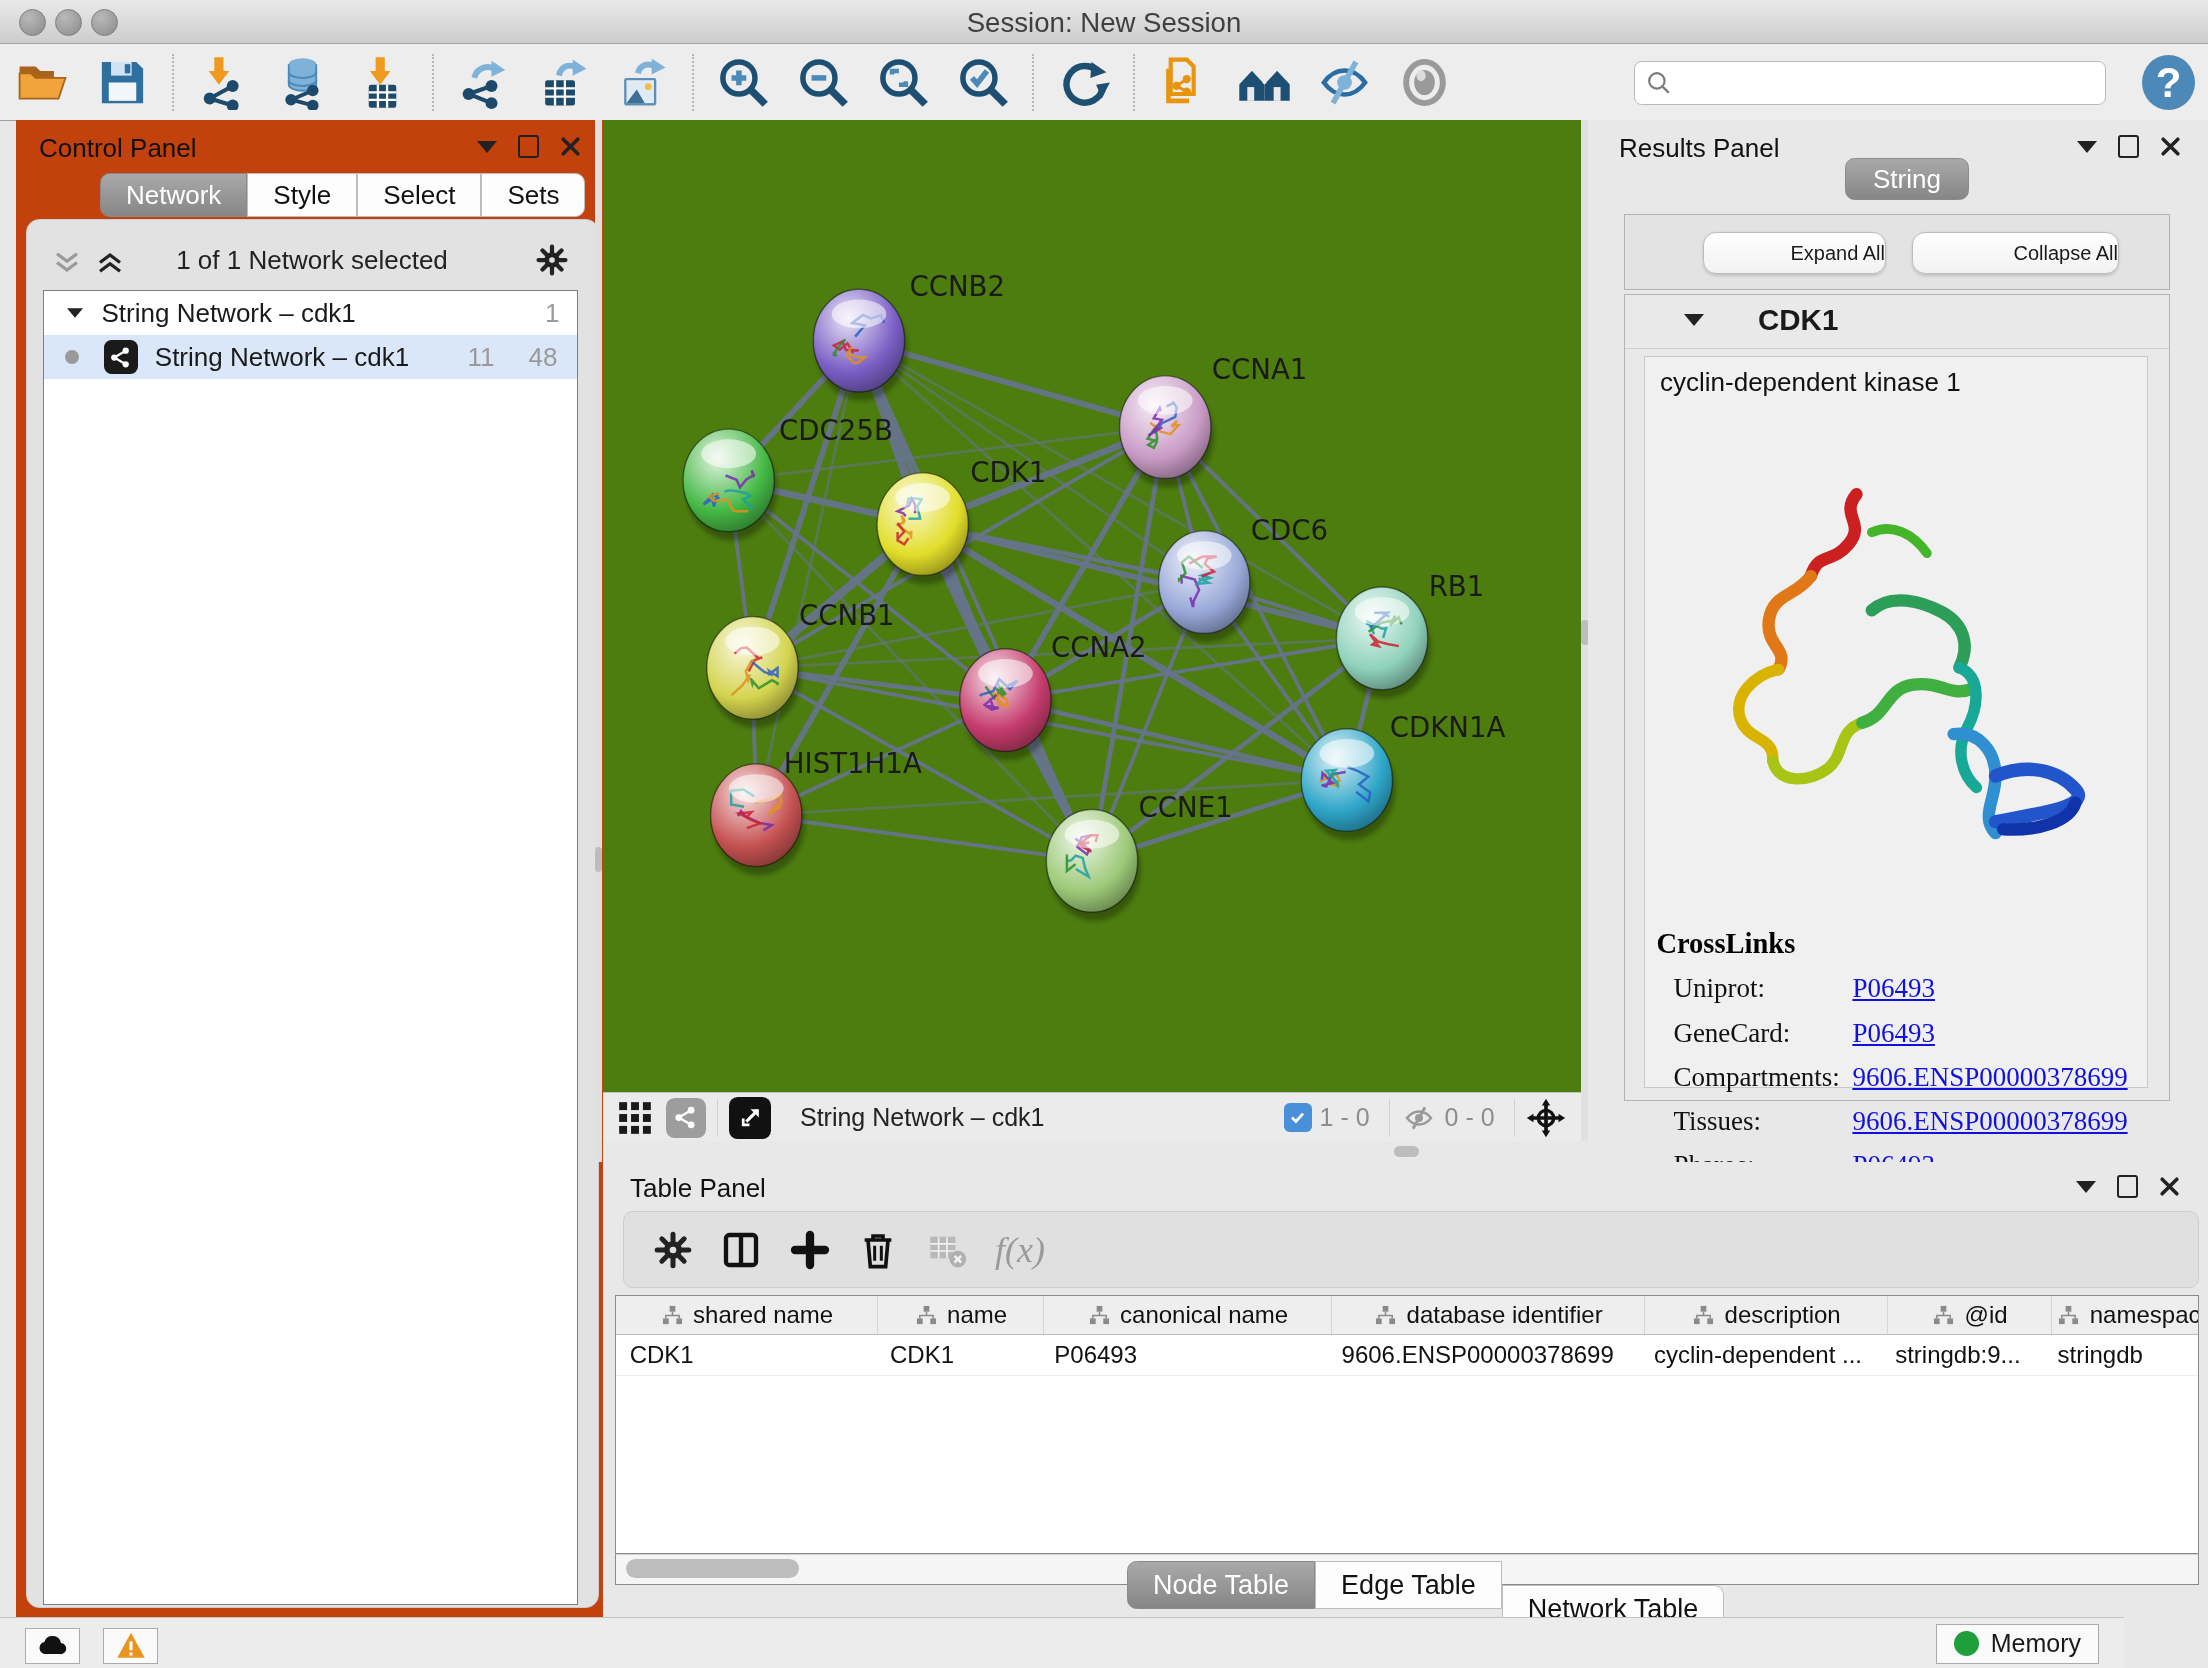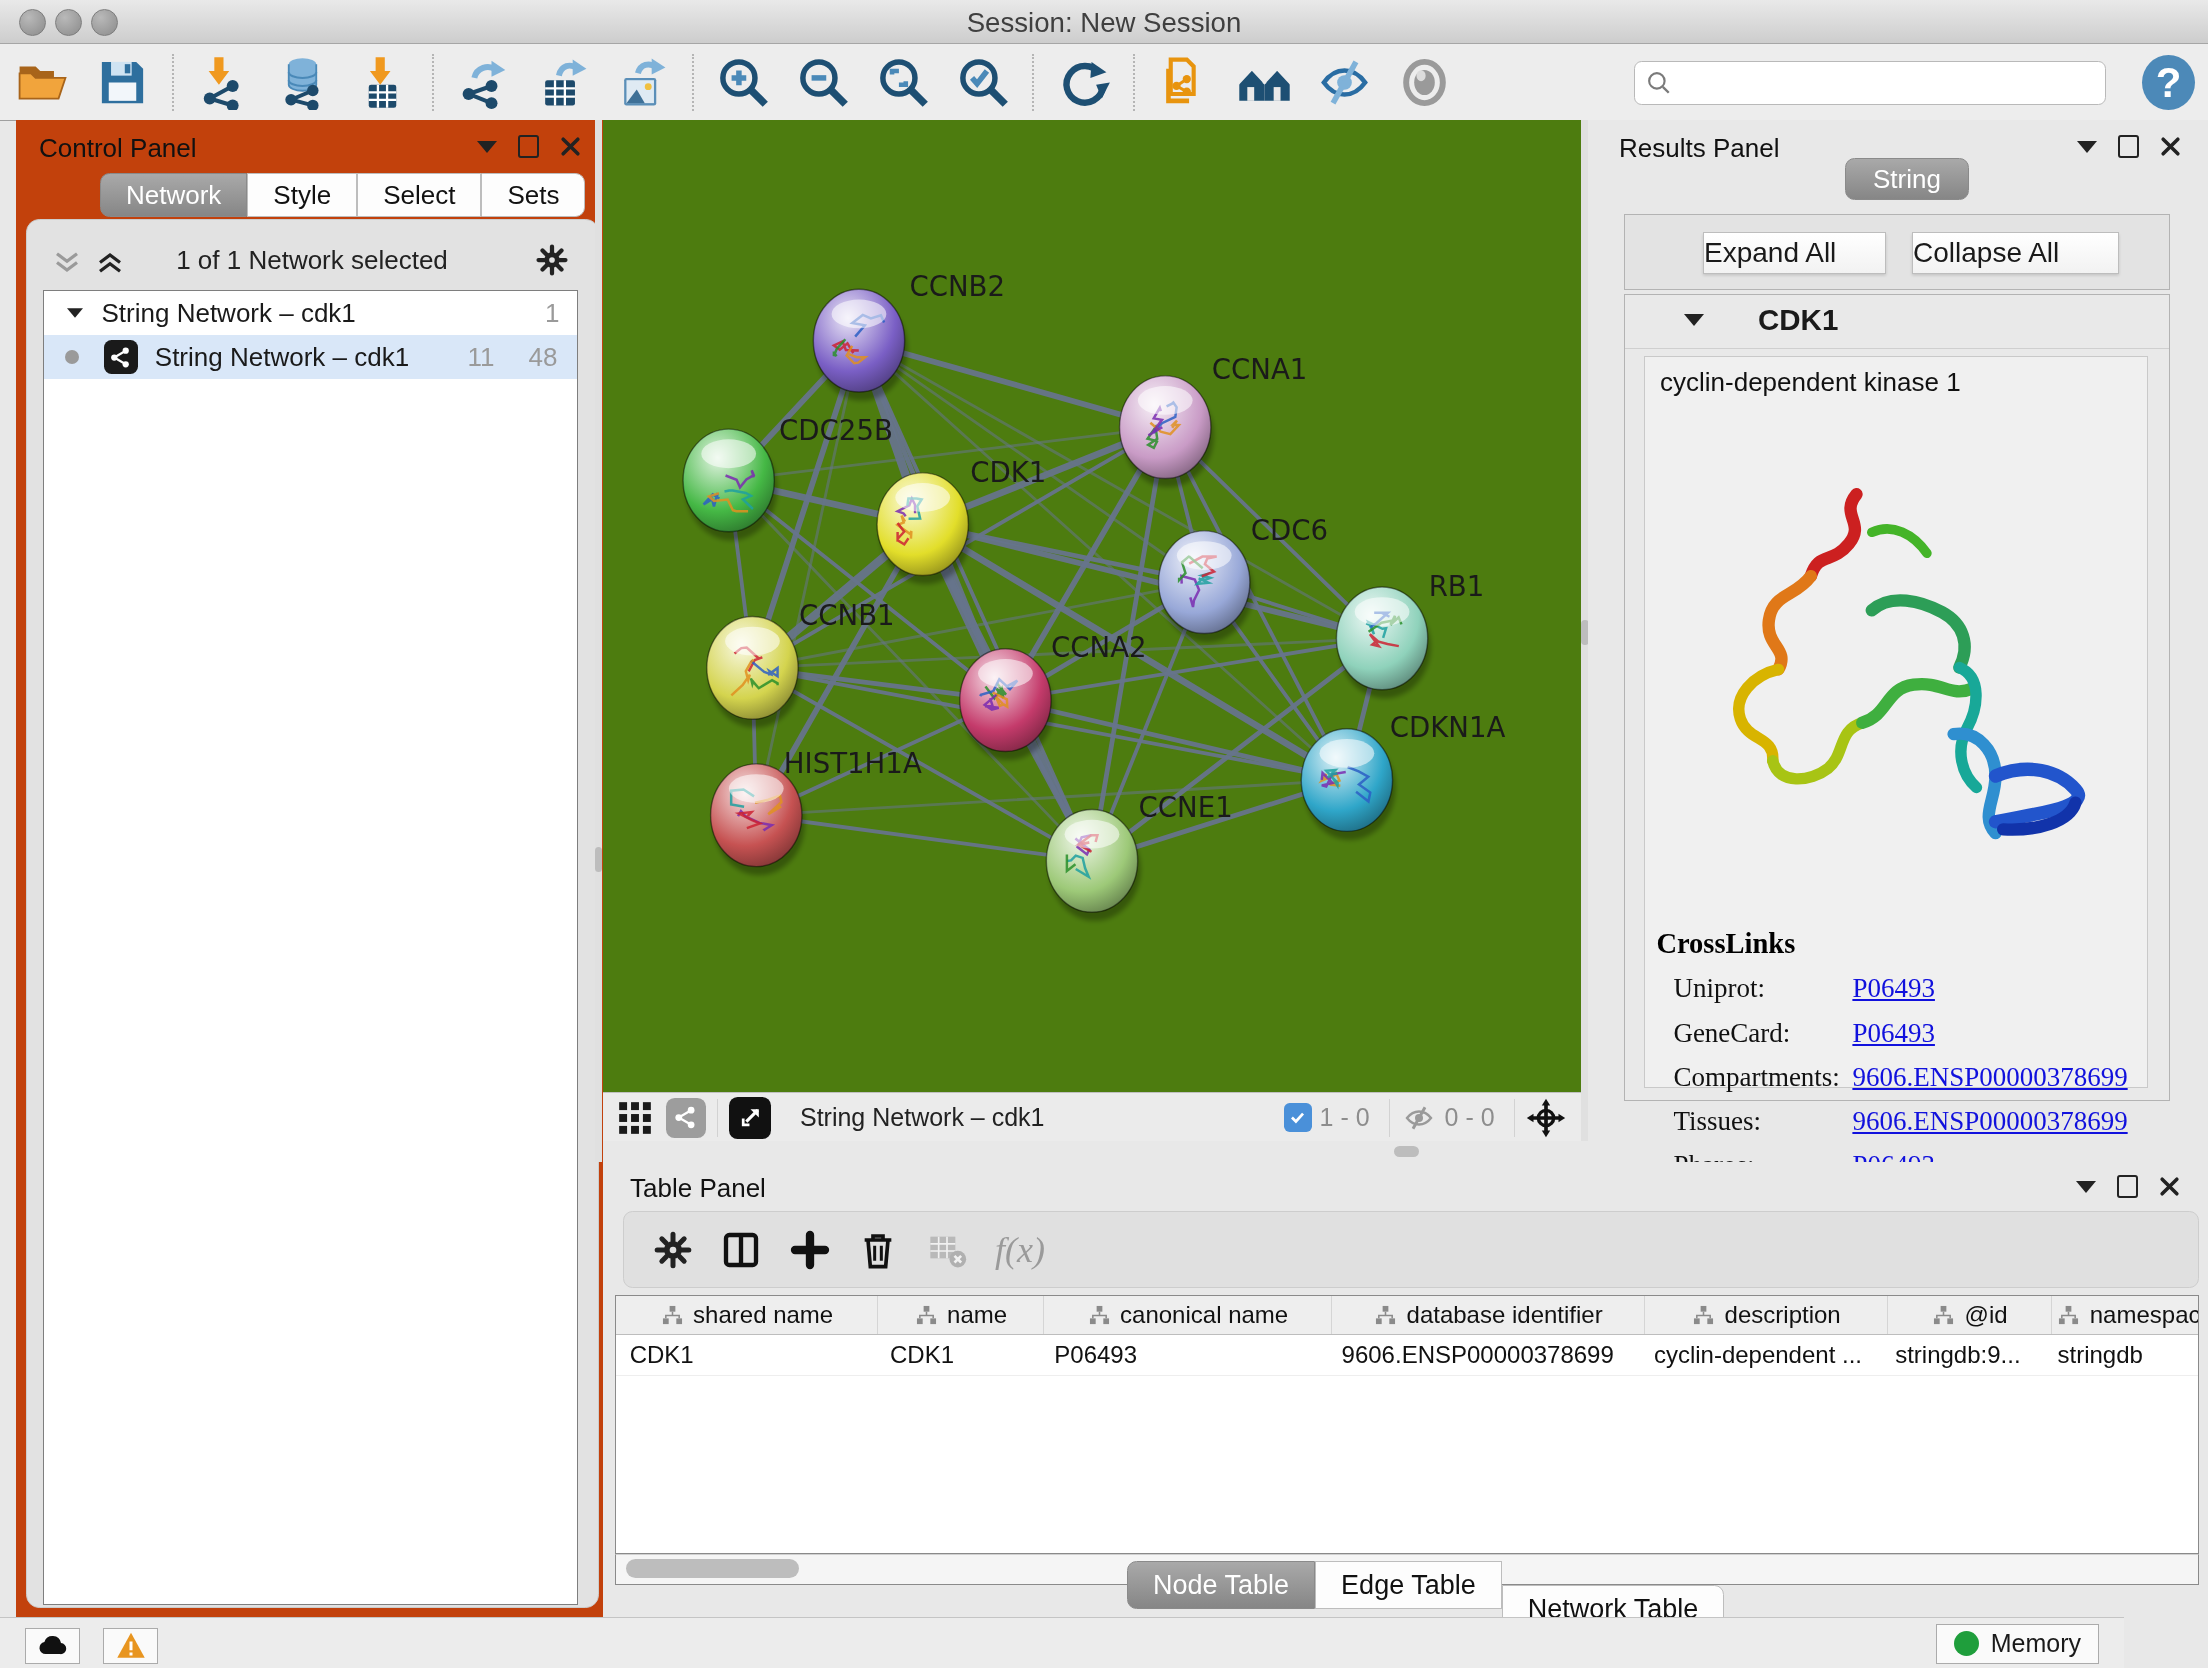--- a/index.html
+++ b/index.html
@@ -64,22 +64,22 @@
   #h-sash{position:absolute;left:603px;top:1141px;width:1605px;height:21px;background:#e8e8e8;}
   
   #results-panel{position:absolute;left:1588px;top:120px;width:620px;height:1021px;background:#e8e8e8;}
   #rp-header{position:absolute;left:31px;top:13.3px;}
   #rp-ctls{position:absolute;right:27px;top:15px;display:flex;gap:21px;align-items:center;}
   #rp-tab{position:absolute;left:257px;top:38px;height:40px;line-height:40px;padding:0 27px;
     font-size:26px;color:#fff;background:linear-gradient(#a9a9a9,#868686);
     border:1px solid #8a8a8a;border-radius:9.5px;}
   #rp-buttons-box{position:absolute;left:36px;top:94px;width:544px;height:74px;background:#e3e3e3;
     border:1.9px solid #b3b3b3;}
-  .rp-btn{position:absolute;top:17px;height:40px;line-height:40px;text-align:left;font-size:28px;
-    background:linear-gradient(#ffffff,#f2f2f2);border:1px solid #bdbdbd;border-radius:0;
+  .rp-btn{position:absolute;top:17px;height:40px;line-height:40px;text-align:right;font-size:20px;
+    background:linear-gradient(#ffffff,#f2f2f2);border:1px solid #bdbdbd;border-radius:13px;
     box-shadow:0 1.9px 2.9px rgba(0,0,0,.15);}
   #rp-main-box{position:absolute;left:36px;top:174px;width:544px;height:805px;background:#e9e9e9;
     border:1.9px solid #b3b3b3;}
   #rp-entry-header{position:absolute;left:0;top:0;width:100%;height:53px;border-bottom:1px solid #cfcfcf;}
   #rp-entry-header .tri-down{position:absolute;left:59px;top:19px;}
   #rp-gene{position:absolute;left:133px;top:7.6px;font-size:29.5px;font-weight:bold;}
   #rp-inner{position:absolute;left:19px;top:61px;width:502px;height:730px;background:#f0f0f0;
     border:1px solid #c9c9c9;}
   #rp-desc{position:absolute;left:15px;top:9.5px;font-size:26px;color:#111;}
   #protein-img{position:absolute;left:23px;top:63px;}

